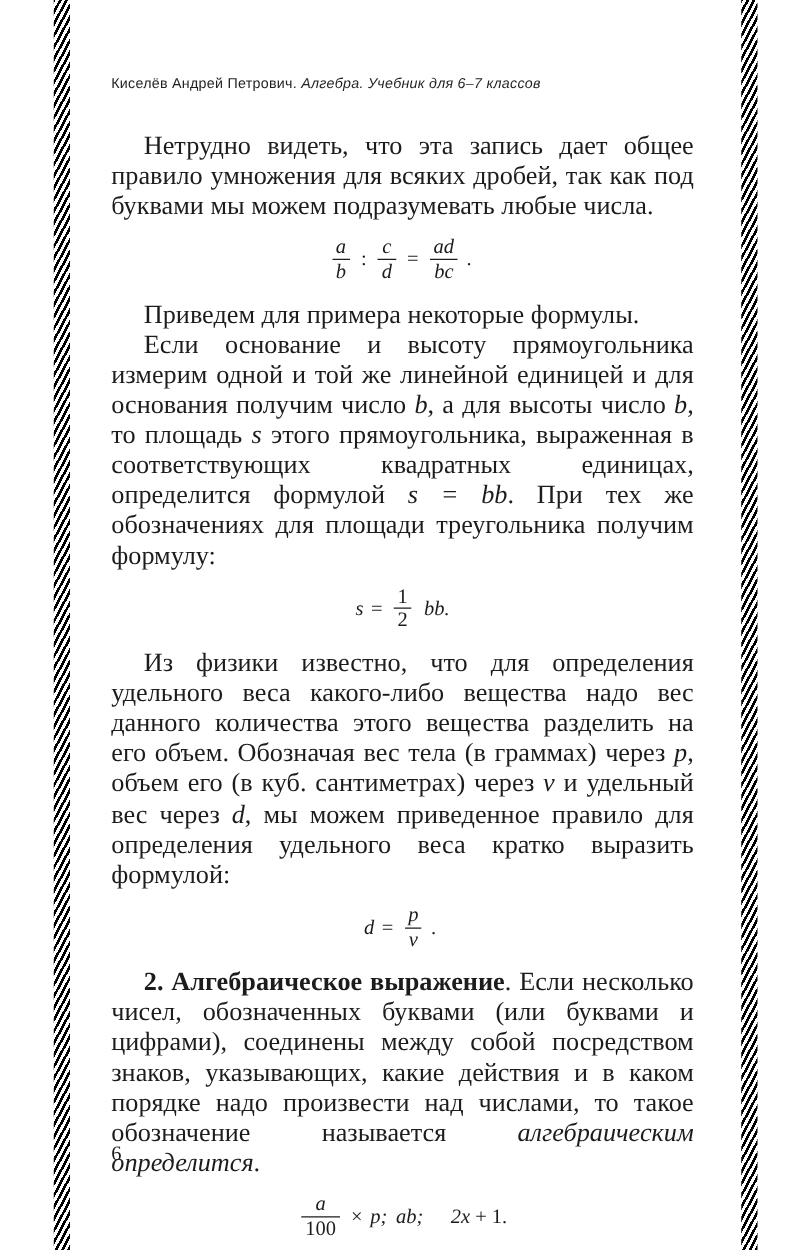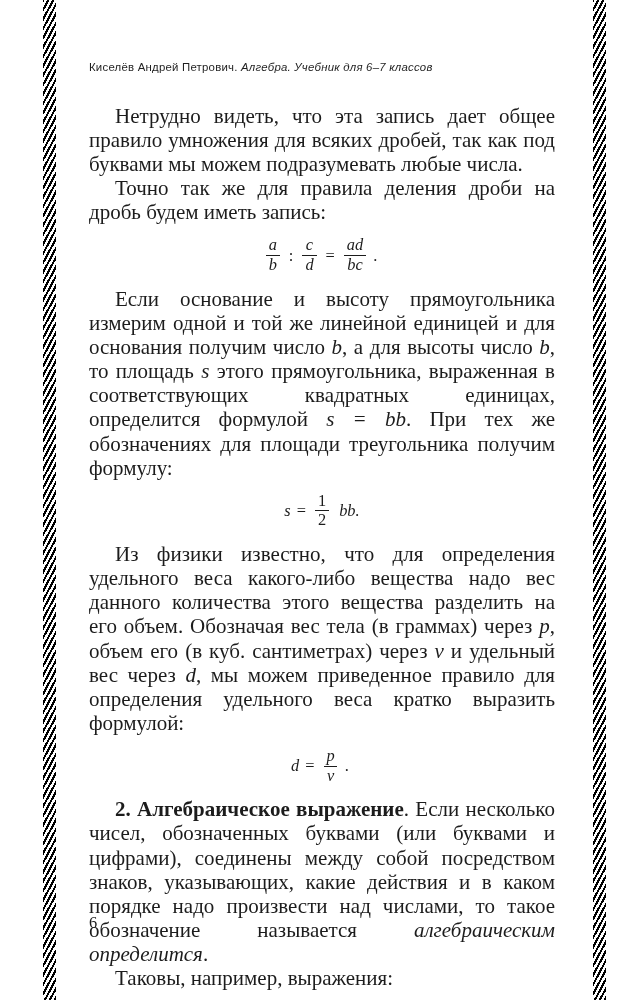--- a/index.html
+++ b/index.html
@@ -135,21 +135,20 @@
 
   <div class="running-head">
     <span>Киселёв Андрей Петрович.</span>
     <span class="it">Алгебра. Учебник для 6–7 классов</span>
   </div>
 
   <div class="body">
 
     <p>Нетрудно видеть, что эта запись дает общее правило умножения для всяких дробей, так как под буквами мы можем подразумевать любые числа.</p>
 
-    <p>Точно так же для правила деления дроби на дробь будем иметь запись:</p>
 
     <div class="formula">
       <span class="row">
         <span class="frac">
           <span class="num">a</span>
           <span class="den">b</span>
         </span>
         <span class="op">:</span>
         <span class="frac">
           <span class="num">c</span>
@@ -158,20 +157,21 @@
         <span class="op">=</span>
         <span class="frac">
           <span class="num">ad</span>
           <span class="den">bc</span>
         </span>
         <span class="op tight">.</span>
       </span>
     </div>
 
 
+    <p>Приведем для примера некоторые формулы.</p>
 
     <p><span>Если основание и высоту прямоугольника измерим одной и той же линейной единицей и для основания получим число </span><var>b</var><span>, а для высоты число </span><var>b</var><span>, то площадь </span><var>s</var><span> этого прямоугольника, выраженная в соответствующих квадратных единицах, определится формулой </span><var>s = bb</var><span>. При тех же обозначениях для площади треугольника получим формулу:</span></p>
 
     <div class="formula">
       <span class="row">
         <span class="sym">s</span>
         <span class="op">=</span>
         <span class="frac upright">
           <span class="num" style="font-style:normal">1</span>
           <span class="den">2</span>
@@ -190,21 +190,20 @@
         <span class="frac">
           <span class="num">p</span>
           <span class="den">v</span>
         </span>
         <span class="op tight">.</span>
       </span>
     </div>
 
     <p><b>2. Алгебраическое выражение</b><span>. Если несколько чисел, обозначенных буквами (или буквами и цифрами), соединены между собой посредством знаков, указывающих, какие действия и в каком порядке надо произвести над числами, то такое обозначение называется </span><var>алгебраическим определится</var><span>.</span></p>
 
-    <p>Таковы, например, выражения:</p>
 
     <div class="formula">
       <span class="row">
         <span class="frac upright">
           <span class="num">a</span>
           <span class="den">100</span>
         </span>
         <span class="op">×</span>
         <span class="sym">p;</span>
         <span class="sp-small"></span>

